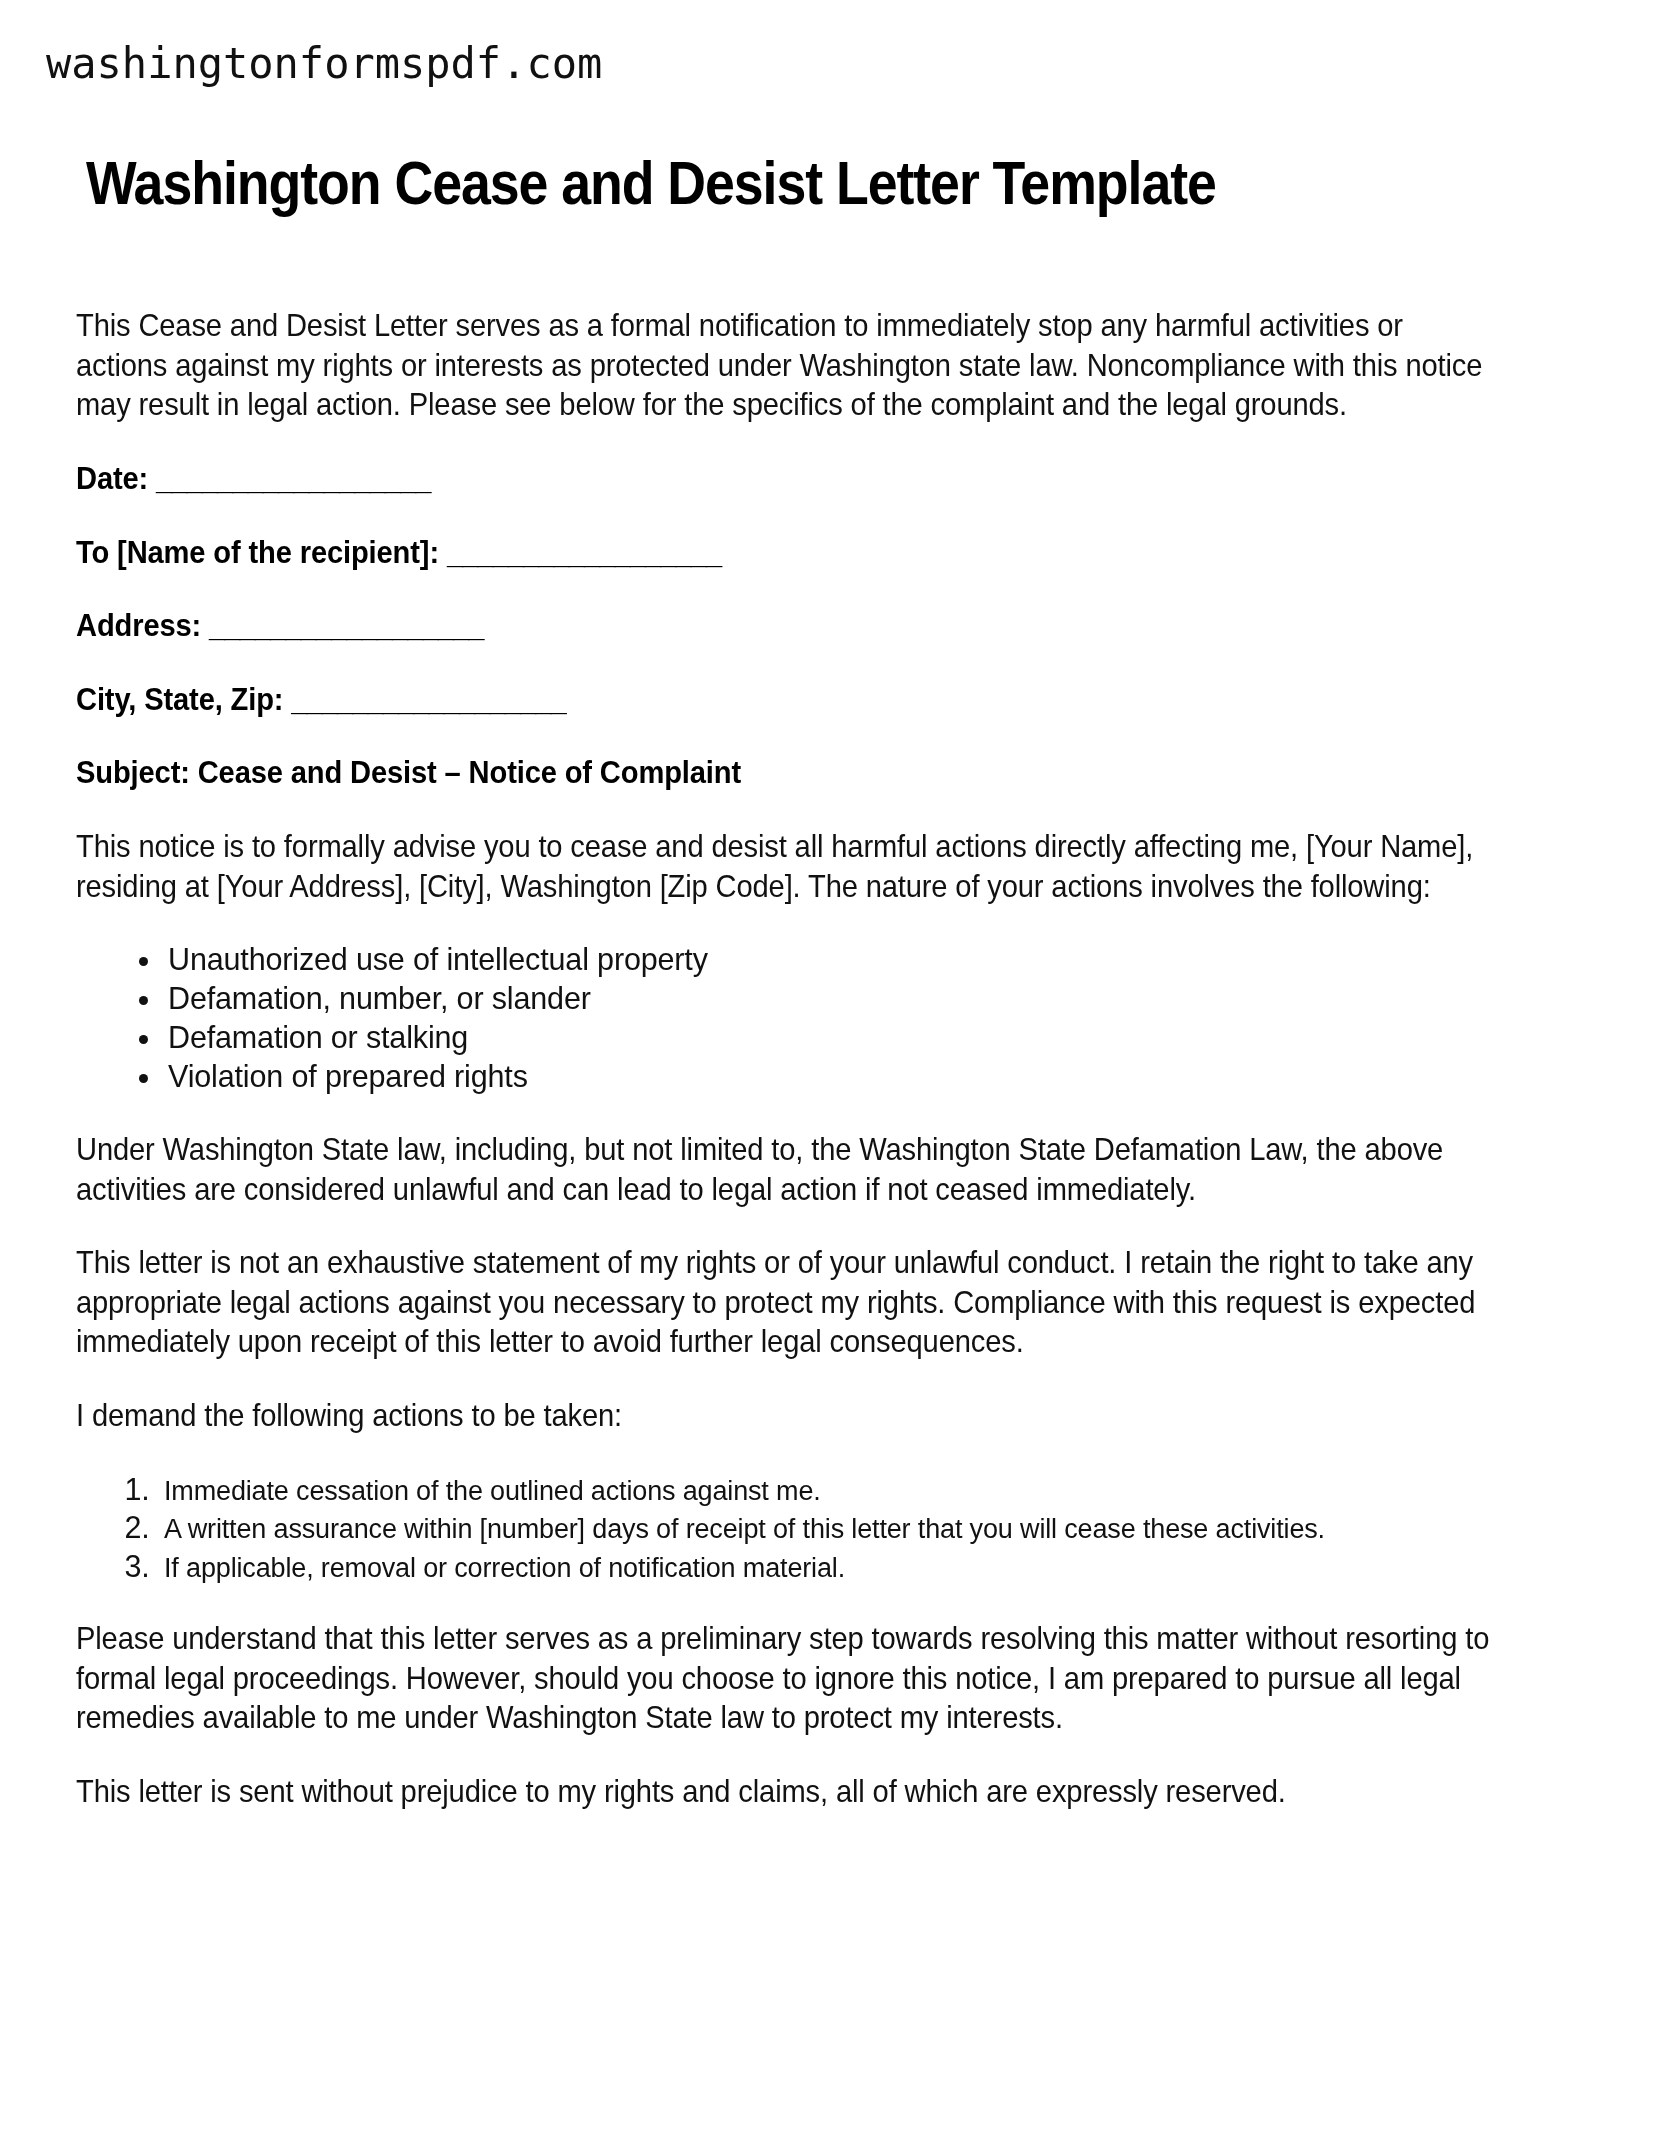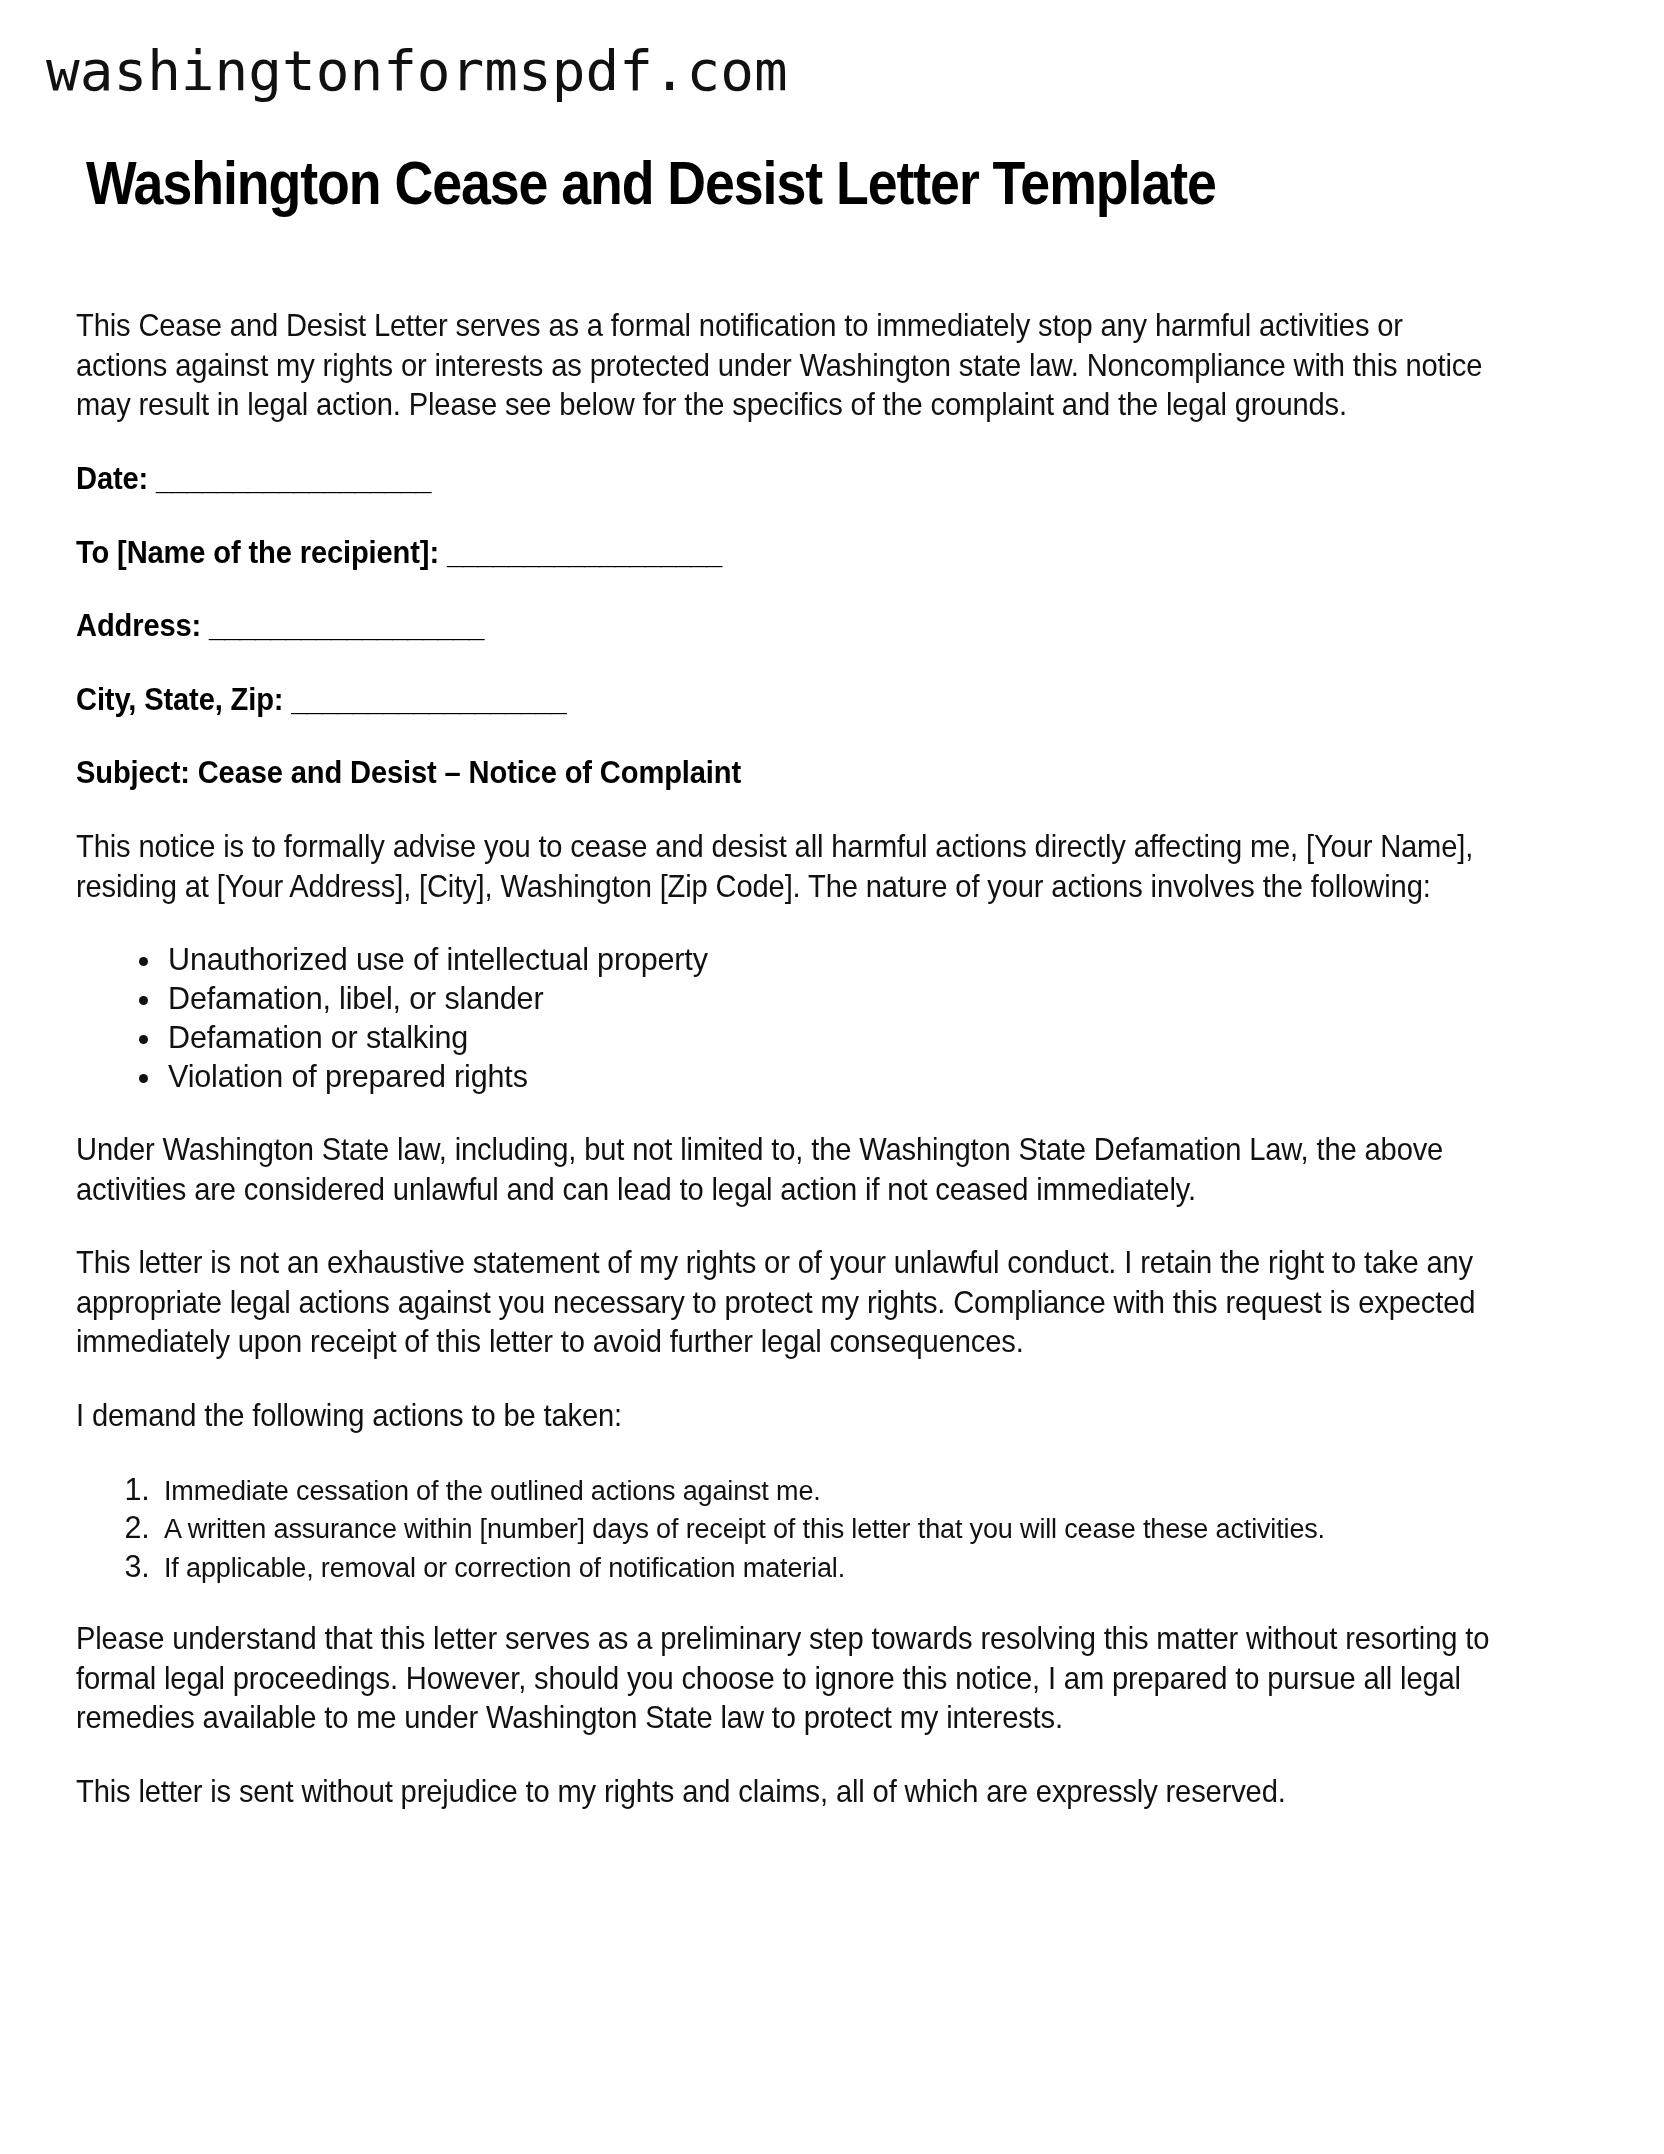--- a/index.html
+++ b/index.html
@@ -24,21 +24,21 @@
     box-sizing: border-box;
     padding: 0;
   }
 
   
   .site-domain {
     position: absolute;
     left: 46px;
     top: 42px;
     font-family: "DejaVu Sans Mono", "Liberation Mono", monospace;
-    font-size: 56px;
+    font-size: 42px;
     font-weight: 400;
     letter-spacing: 0px;
     line-height: 1.05;
     color: #111111;
     white-space: nowrap;
   }
 
   .doc-title {
     position: absolute;
     left: 86px;
@@ -165,21 +165,21 @@
       <span>City, State, Zip:</span>
       <span class="blank">__________________</span>
     </p>
 
     <p class="subject-line">Subject: Cease and Desist – Notice of Complaint</p>
 
     <p class="para">This notice is to formally advise you to cease and desist all harmful actions directly affecting me, [Your Name], residing at [Your Address], [City], Washington [Zip Code]. The nature of your actions involves the following:</p>
 
     <ul class="bullets">
       <li>Unauthorized use of intellectual property</li>
-      <li>Defamation, libel, or slander</li>
+      <li>Defamation, number, or slander</li>
       <li>Defamation or stalking</li>
       <li>Violation of prepared rights</li>
     </ul>
 
     <p class="para">Under Washington State law, including, but not limited to, the Washington State Defamation Law, the above activities are considered unlawful and can lead to legal action if not ceased immediately.</p>
 
     <p class="para">This letter is not an exhaustive statement of my rights or of your unlawful conduct. I retain the right to take any appropriate legal actions against you necessary to protect my rights. Compliance with this request is expected immediately upon receipt of this letter to avoid further legal consequences.</p>
 
     <p class="para">I demand the following actions to be taken:</p>
 

